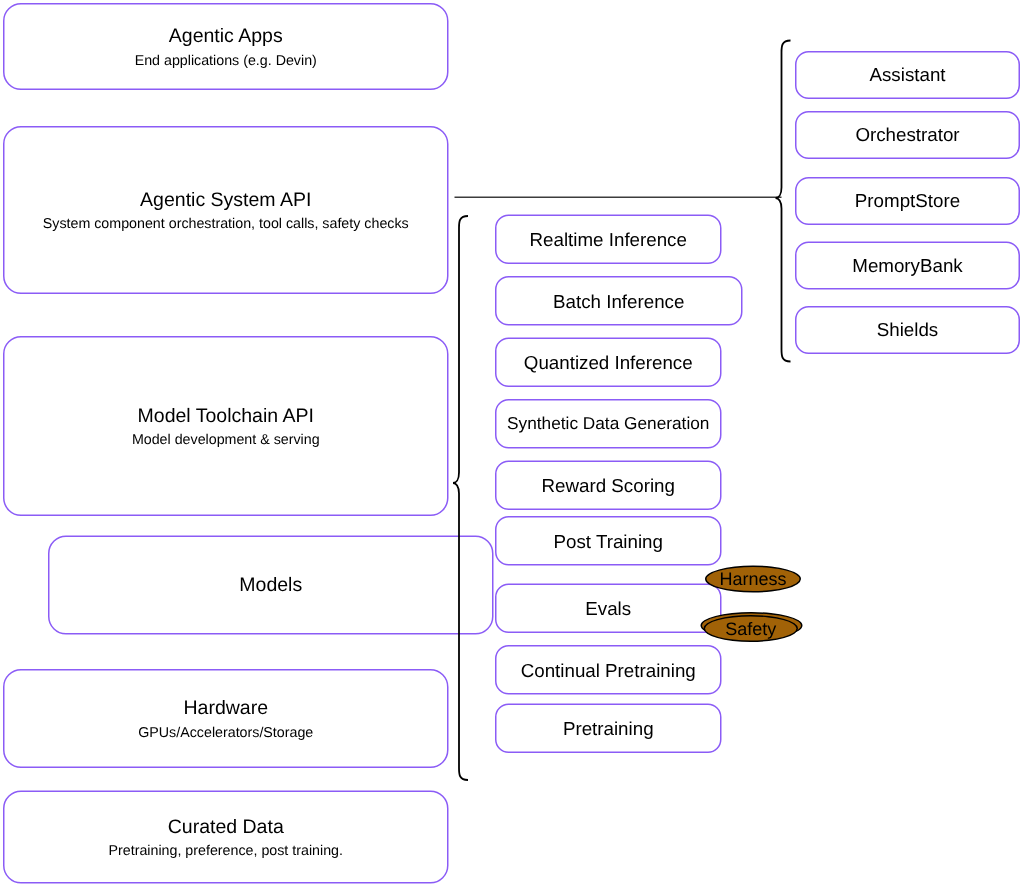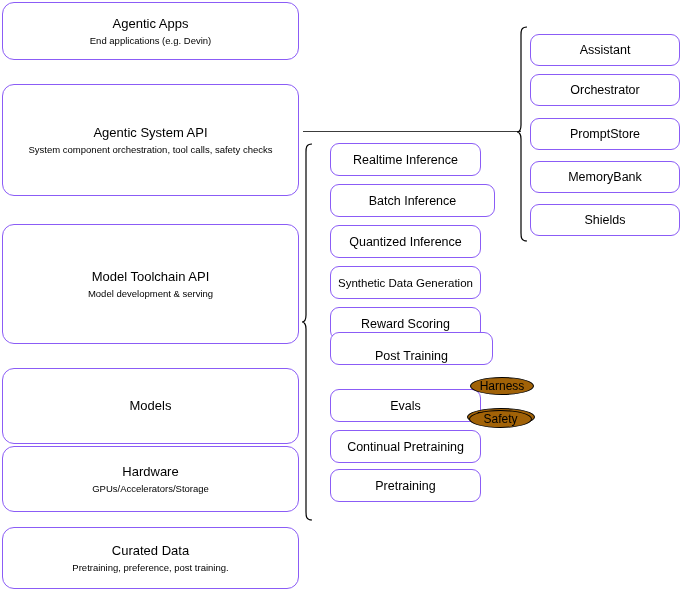--- a/index.html
+++ b/index.html
@@ -106,21 +106,21 @@
     <div class="rbox layer" style="top:84px; height:112px;">
       <div class="title">Agentic System API</div>
       <div class="subtitle">System component orchestration, tool calls, safety checks</div>
     </div>
 
     <div class="rbox layer" style="top:224px; height:120px;">
       <div class="title">Model Toolchain API</div>
       <div class="subtitle">Model development &amp; serving</div>
     </div>
 
-    <div class="rbox layer" style="top:368px; height:76px;">
+    <div class="rbox layer" style="top:357px; height:66px;margin-left:30px;">
       <div class="title">Models</div>
     </div>
 
     <div class="rbox layer" style="top:446px; height:66px;">
       <div class="title">Hardware</div>
       <div class="subtitle">GPUs/Accelerators/Storage</div>
     </div>
 
     <div class="rbox layer" style="top:527px; height:62px;">
       <div class="title">Curated Data</div>
@@ -158,21 +158,21 @@
     </div>
 
     <div class="rbox chip" style="left:330px; top:266px; width:151px; height:33px;">
       <div class="title" style="font-size:11.5px;">Synthetic Data Generation</div>
     </div>
 
     <div class="rbox chip" style="left:330px; top:307px; width:151px; height:33px;">
       <div class="title">Reward Scoring</div>
     </div>
 
-    <div class="rbox chip" style="left:330px; top:332px; width:163px; height:33px;justify-content:flex-end;">
+    <div class="rbox chip" style="left:330px; top:344px; width:151px; height:33px;">
       <div class="title">Post Training</div>
     </div>
 
     <div class="rbox chip" style="left:330px; top:389px; width:151px; height:33px;">
       <div class="title">Evals</div>
     </div>
 
     <div class="rbox chip" style="left:330px; top:430px; width:151px; height:33px;">
       <div class="title">Continual Pretraining</div>
     </div>

